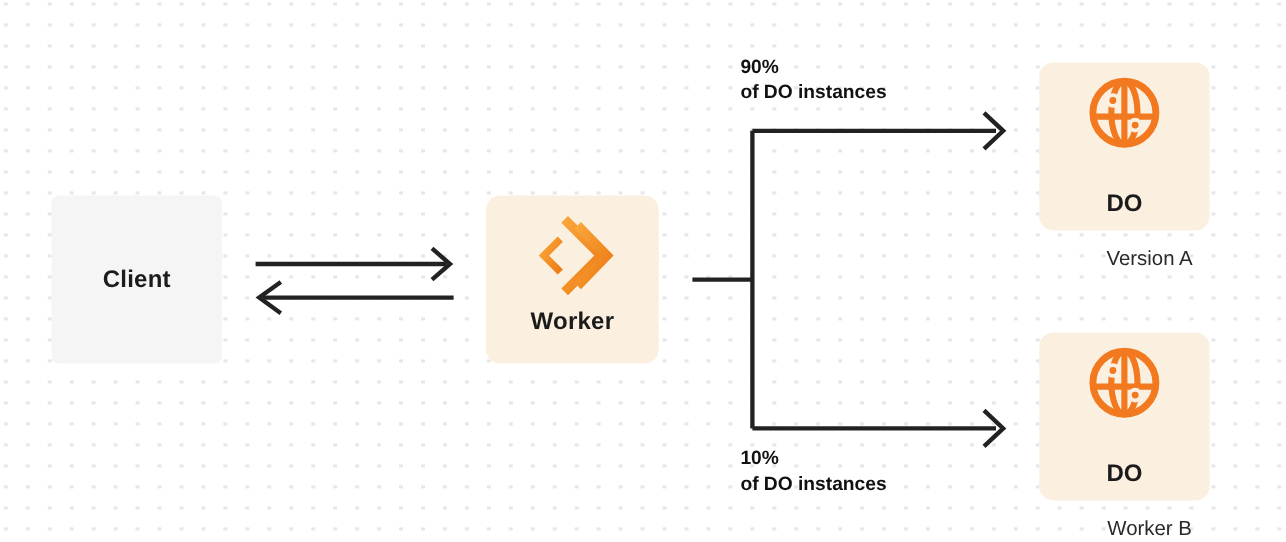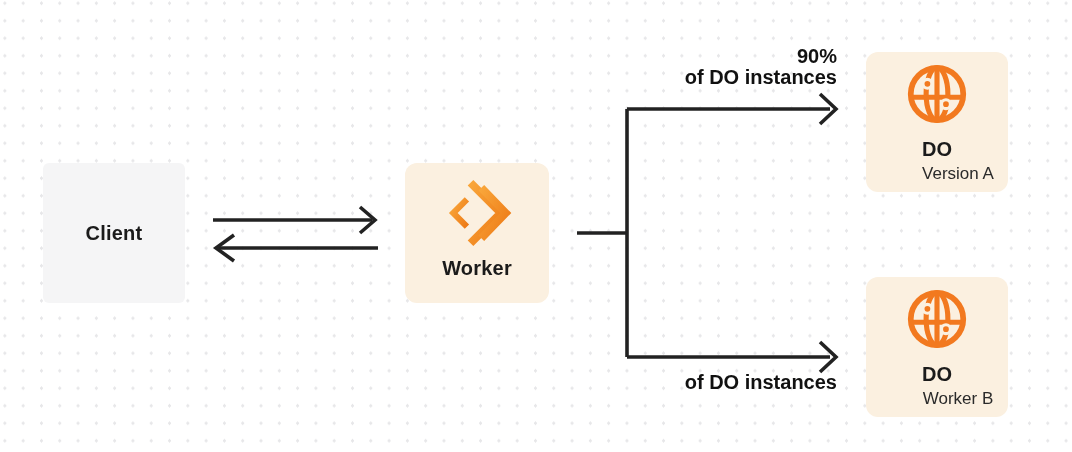--- a/index.html
+++ b/index.html
@@ -52,20 +52,21 @@
     justify-content: flex-start;
     padding-top: 14px;
   }
   .node-do {
     left: 866px;
     width: 142px; height: 140px;
     background: #FBF0E0;
     border-radius: 12px;
     justify-content: flex-start;
     padding-top: 10px;
+    gap: 21px;
   }
   .node-do-a { top: 52px; }
   .node-do-b { top: 277px; }
   .node-label {
     font-size: 20px;
     font-weight: 700;
     color: #1B1B1B;
     letter-spacing: 0.2px;
   }
   .node-worker .node-label { margin-top: 8px; }
@@ -81,23 +82,23 @@
     font-weight: 400;
     color: #2A2A2A;
     margin-left: 42px;
   }
   .worker-icon-svg { width: 72px; height: 72px; display: block; }
   .globe-icon-svg  { width: 64px; height: 64px; display: block; }
   .branch-label {
     position: absolute;
     left: 617px;
     width: 220px;
-    text-align: right;
+    text-align: left;
     color: #111111;
-    font-size: 20px;
+    font-size: 16px;
     font-weight: 700;
     line-height: 21px;
   }
   .branch-label-top { top: 46px; }
   .branch-label-bottom { top: 372px; }
 </style>
 </head>
 <body>
 
 <div class="canvas">
@@ -150,20 +151,21 @@
     </span>
     <span class="node-label">Worker</span>
   </div>
 
   <div class="branch-label branch-label-top">
     <div>90%</div>
     <div>of DO instances</div>
   </div>
 
   <div class="branch-label branch-label-bottom">
+    <div>10%</div>
     <div>of DO instances</div>
   </div>
 
   <div class="node node-do node-do-a">
     <span>
       <svg class="globe-icon-svg" viewBox="0 0 100 100" xmlns="http://www.w3.org/2000/svg">
         <circle cx="50" cy="50" r="41" fill="none" stroke="#F2791F" stroke-width="9"></circle>
         <line x1="11" y1="55" x2="89" y2="55" stroke="#F2791F" stroke-width="8"></line>
         <line x1="50" y1="9" x2="50" y2="91" stroke="#F2791F" stroke-width="8"></line>
         <ellipse cx="50" cy="50" rx="17" ry="41" fill="none" stroke="#F2791F" stroke-width="8"></ellipse>

